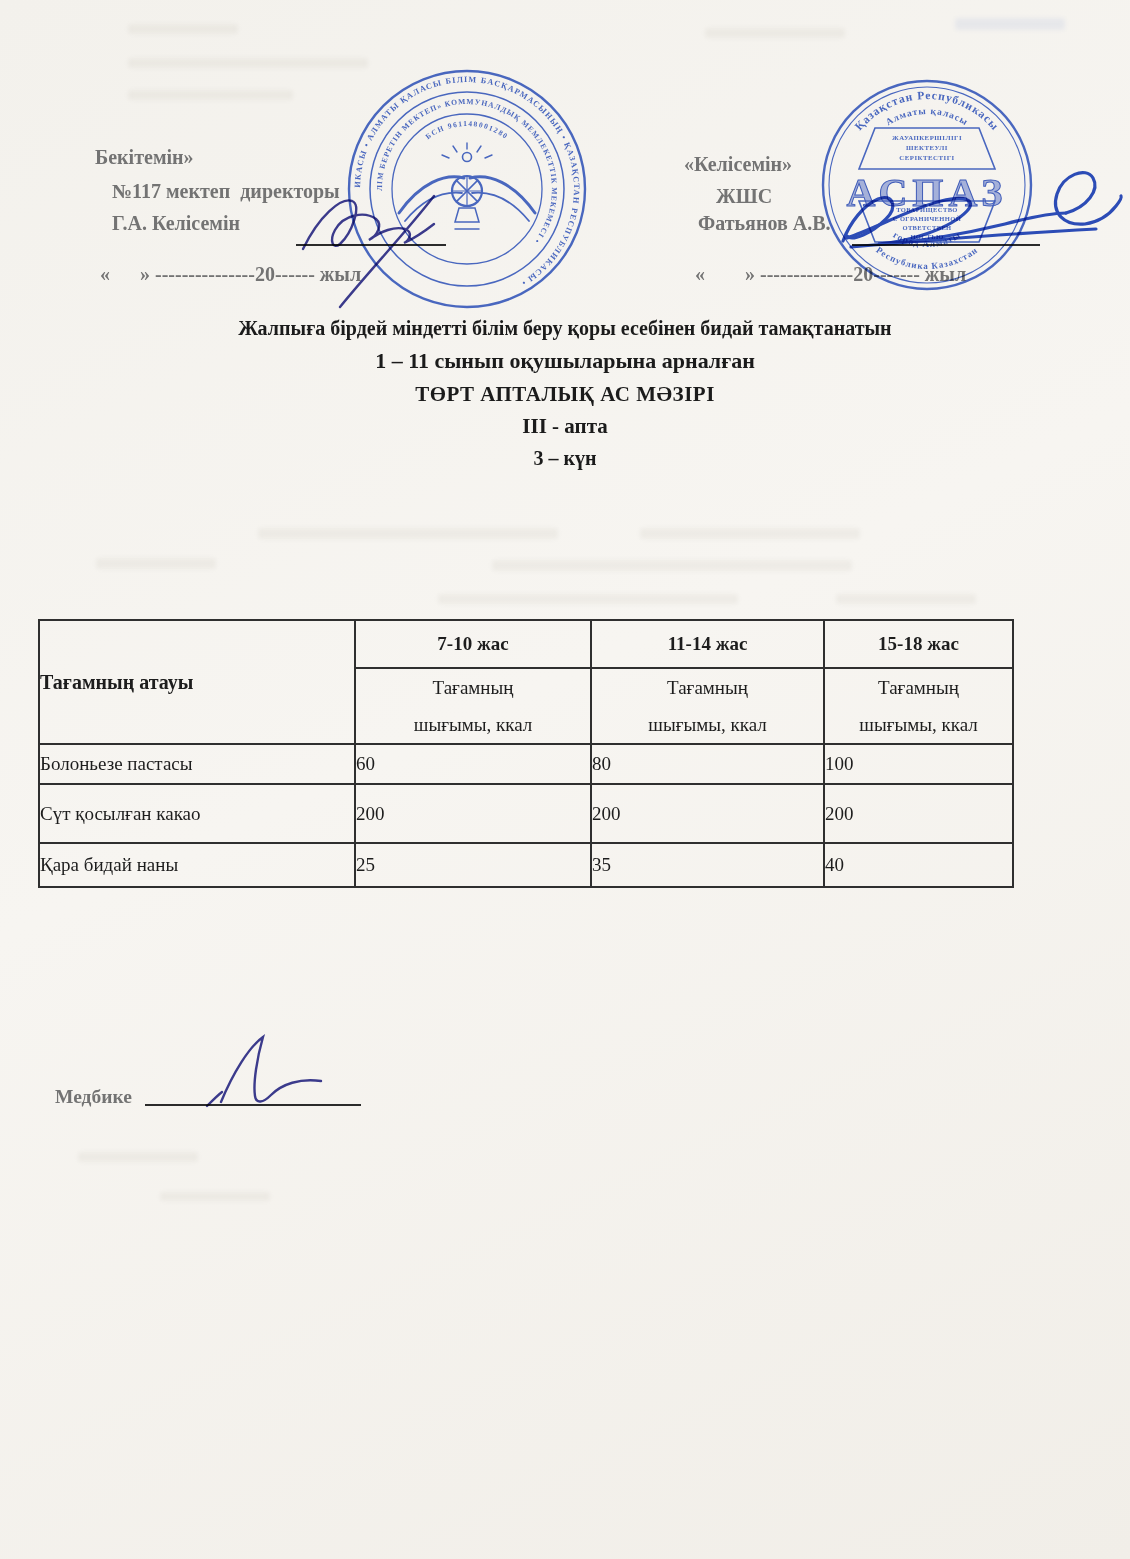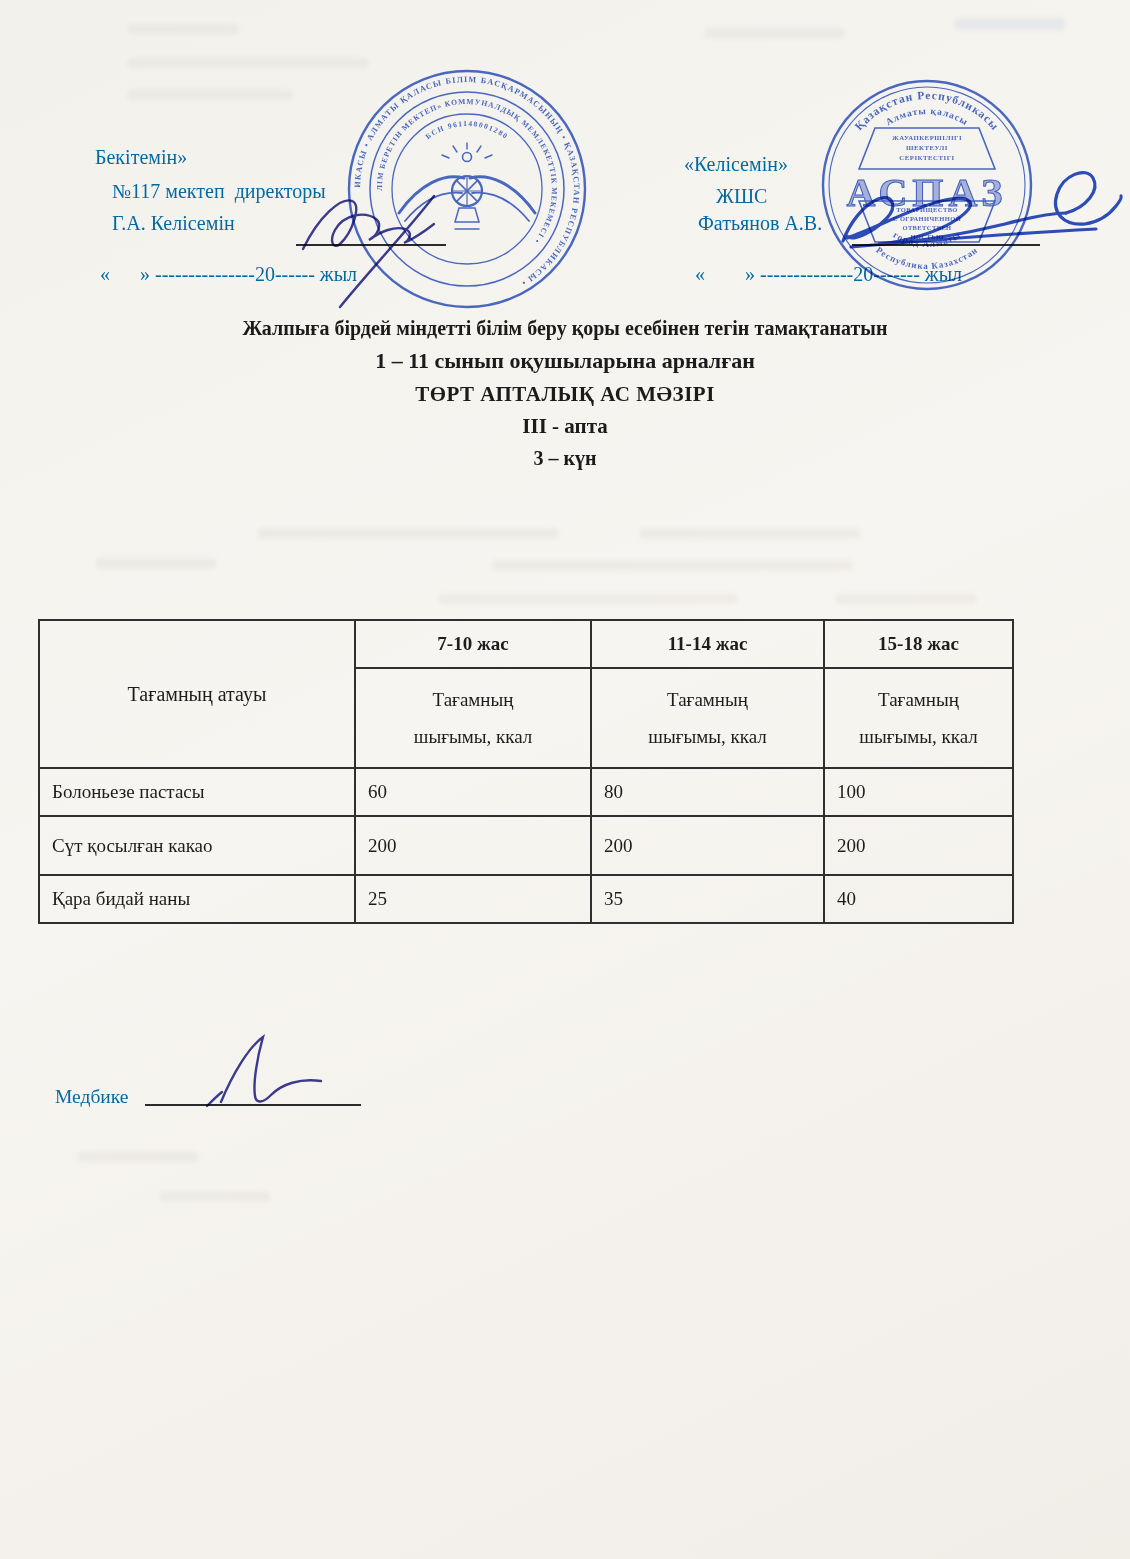--- a/index.html
+++ b/index.html
@@ -2,31 +2,31 @@
 <html><head>
 <meta charset="utf-8">
 <style>
   html,body{margin:0;padding:0;}
   body{
     width:1130px;height:1559px;position:relative;overflow:hidden;
     background:linear-gradient(155deg,#f3f1ec 0%,#f7f5f1 45%,#f1eee8 100%);
     font-family:"Liberation Serif","DejaVu Serif",serif;color:#222;
   }
   .abs{position:absolute;}
-  .hdr{font-size:20px;font-weight:normal;white-space:nowrap;color:#0369a1;}
+  .hdr{font-size:20px;font-weight:bold;white-space:nowrap;color:#737373;}
   .title-line{left:0;width:1130px;text-align:center;font-weight:bold;color:#1b1b1b;white-space:nowrap;}
   .uline{position:absolute;height:0;border-bottom:2px solid #2b2b2b;}
   .smudge{position:absolute;background:#97917f;opacity:.09;filter:blur(2px);border-radius:3px;}
   .smudge.blue{background:#6d86c9;opacity:.10;}
   table.menu{
     position:absolute;left:38px;top:619px;width:974px;
     border-collapse:collapse;table-layout:fixed;color:#1d1d1d;
   }
-  table.menu td,table.menu th{border:2px solid #2f2f2f;padding:12px;vertical-align:middle;}
-  th.namecol{width:316px;text-align:center;padding-left:13px;font-size:20px;font-weight:normal;}
+  table.menu td,table.menu th{border:2px solid #2f2f2f;padding:0;vertical-align:middle;}
+  th.namecol{width:316px;text-align:left;padding-left:13px;font-size:20px;font-weight:bold;}
   th.agecol{font-size:19px;font-weight:bold;text-align:center;}
   .subhdr{font-size:19px;font-weight:normal;text-align:center;line-height:1.95;}
   td.dish{text-align:left;padding-left:12px;font-size:19px;}
   td.val{text-align:left;font-size:19px;margin-left:22px;}
   tr.r-age{height:48px;} tr.r-sub{height:76px;}
   tr.r-body1{height:40px;} tr.r-body2{height:59px;} tr.r-body3{height:44px;}
   .stamp{mix-blend-mode:multiply;opacity:.92;}
   .sigsvg{position:absolute;left:0;top:0;pointer-events:none;mix-blend-mode:multiply;}
 </style>
 </head>
@@ -51,21 +51,21 @@
 <div class="hdr abs" style="left:112px;top:212px">Г.А. Келісемін</div>
 <div class="uline" style="left:296px;top:244px;width:150px"></div>
 <div class="hdr abs" style="left:100px;top:263px">«&nbsp;&nbsp;&nbsp;&nbsp;&nbsp;&nbsp;» ---------------20------ жыл</div>
 
 <div class="hdr abs" style="left:684px;top:153px">«Келісемін»</div>
 <div class="hdr abs" style="left:716px;top:185px">ЖШС</div>
 <div class="hdr abs" style="left:698px;top:212px">Фатьянов А.В.</div>
 <div class="uline" style="left:852px;top:244px;width:188px"></div>
 <div class="hdr abs" style="left:695px;top:263px">«&nbsp;&nbsp;&nbsp;&nbsp;&nbsp;&nbsp;&nbsp;&nbsp;» --------------20------- жыл</div>
 
-<div class="abs title-line" style="top:317px;font-size:20px">Жалпыға бірдей міндетті білім беру қоры есебінен тегін тамақтанатын</div>
+<div class="abs title-line" style="top:317px;font-size:20px">Жалпыға бірдей міндетті білім беру қоры есебінен бидай тамақтанатын</div>
 <div class="abs title-line" style="top:348px;font-size:22px">1 – 11 сынып оқушыларына арналған</div>
 <div class="abs title-line" style="top:382px;font-size:21px;letter-spacing:.5px">ТӨРТ АПТАЛЫҚ АС МӘЗІРІ</div>
 <div class="abs title-line" style="top:414px;font-size:21px">III - апта</div>
 <div class="abs title-line" style="top:447px;font-size:20px">3 – күн</div>
 
 <table class="menu">
   <colgroup>
       <col style="width:316px">
       <col style="width:236px">
       <col style="width:233px">

